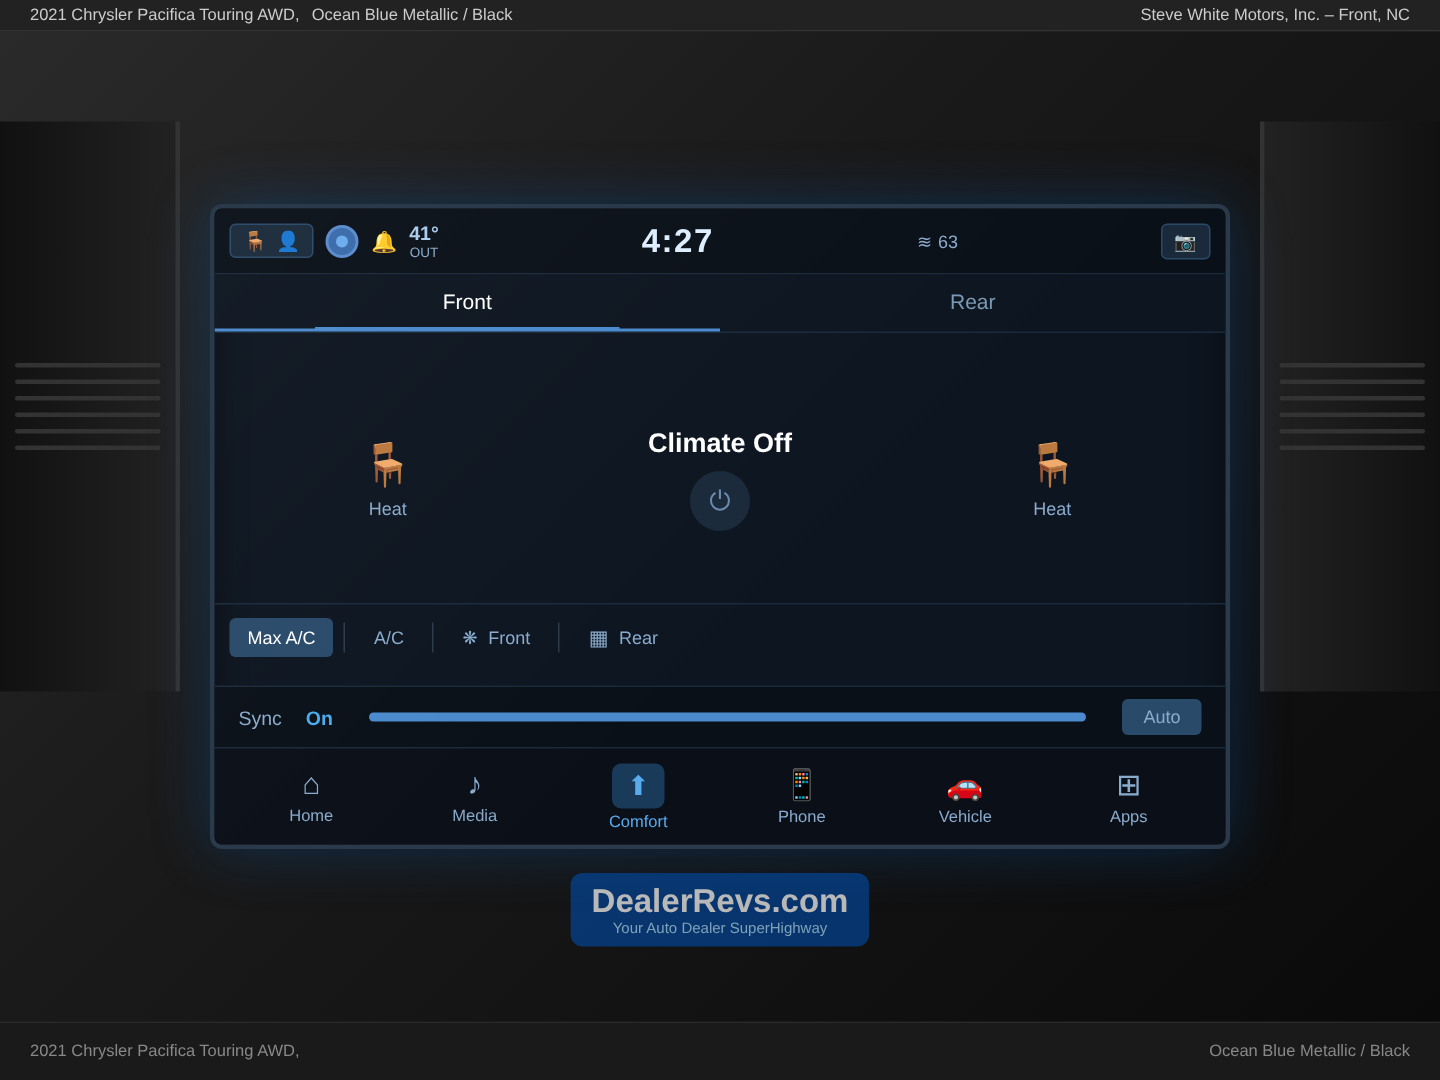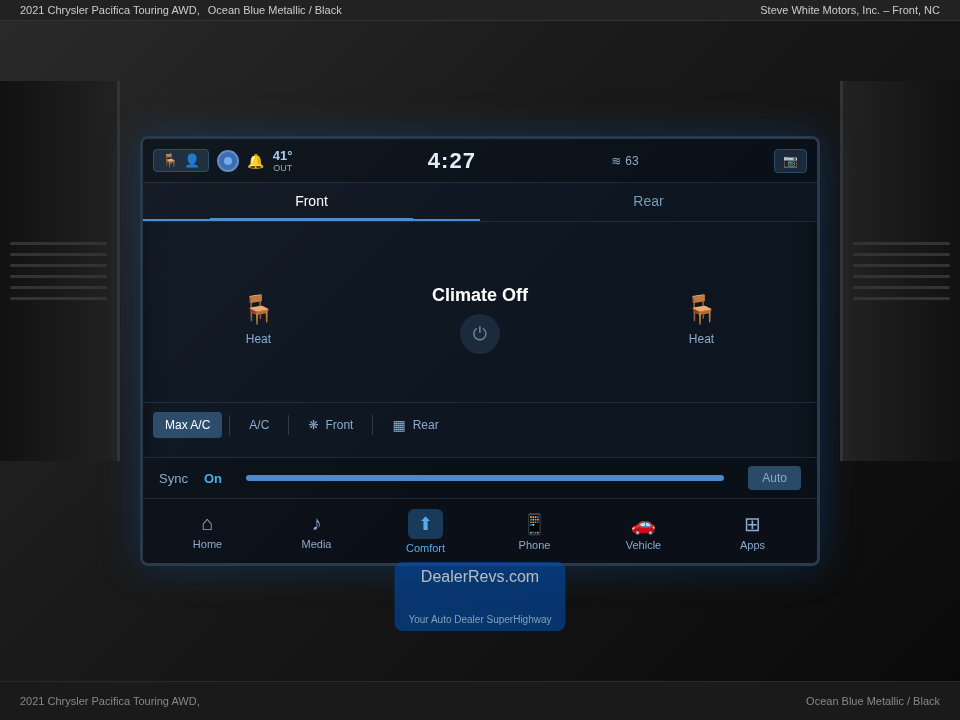--- a/index.html
+++ b/index.html
@@ -365,28 +365,27 @@
       opacity: 0.7;
       pointer-events: none;
     }
     .watermark-box {
       background: rgba(0,80,180,0.8);
       border-radius: 8px;
       padding: 6px 14px;
       text-align: center;
     }
     .watermark-title {
-      font-size: 16px;
-      font-weight: normal;
+      font-size: 22px;
+      font-weight: bold;
       color: #fff;
     }
     .watermark-sub {
       font-size: 10px;
       color: #aaddff;
-      margin-top: 28px;
     }
 
     
     .screen::before {
       content: '';
       position: absolute;
       top: 0;
       left: 0;
       right: 0;
       bottom: 0;

